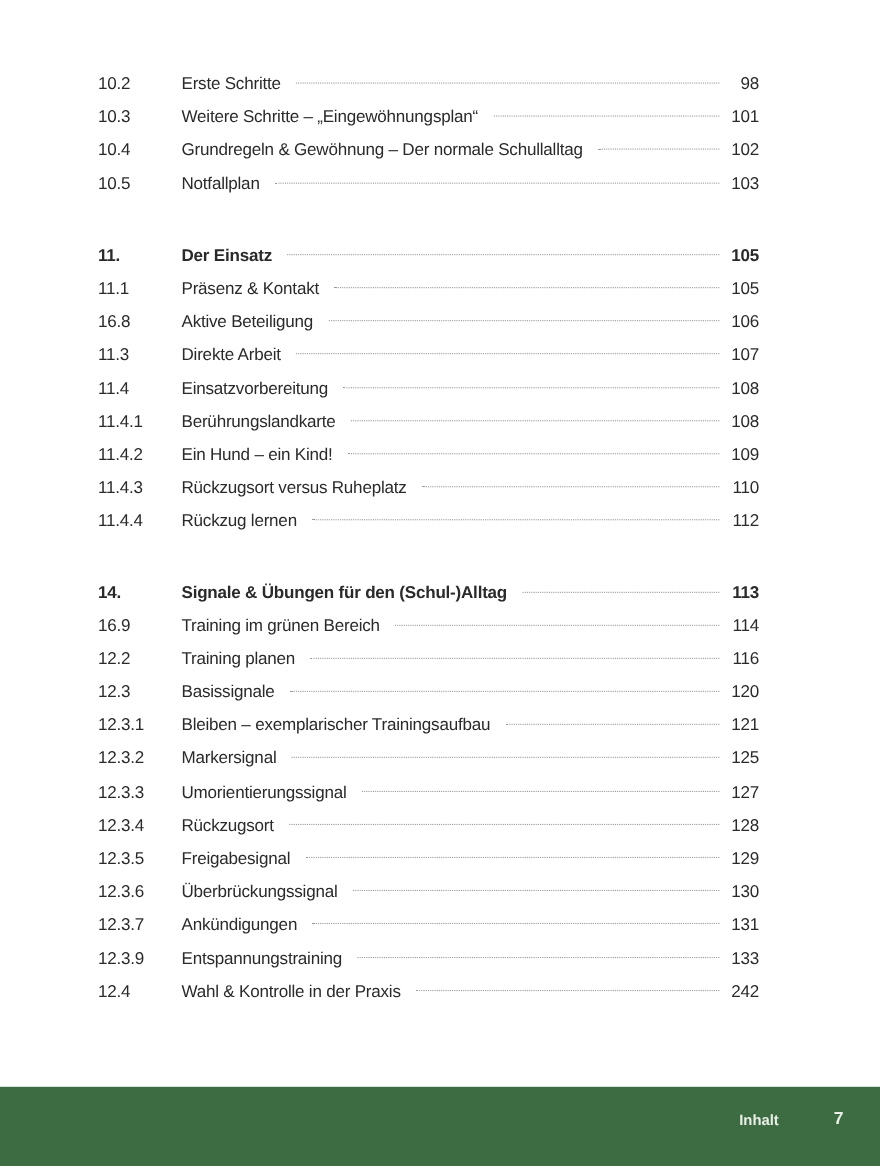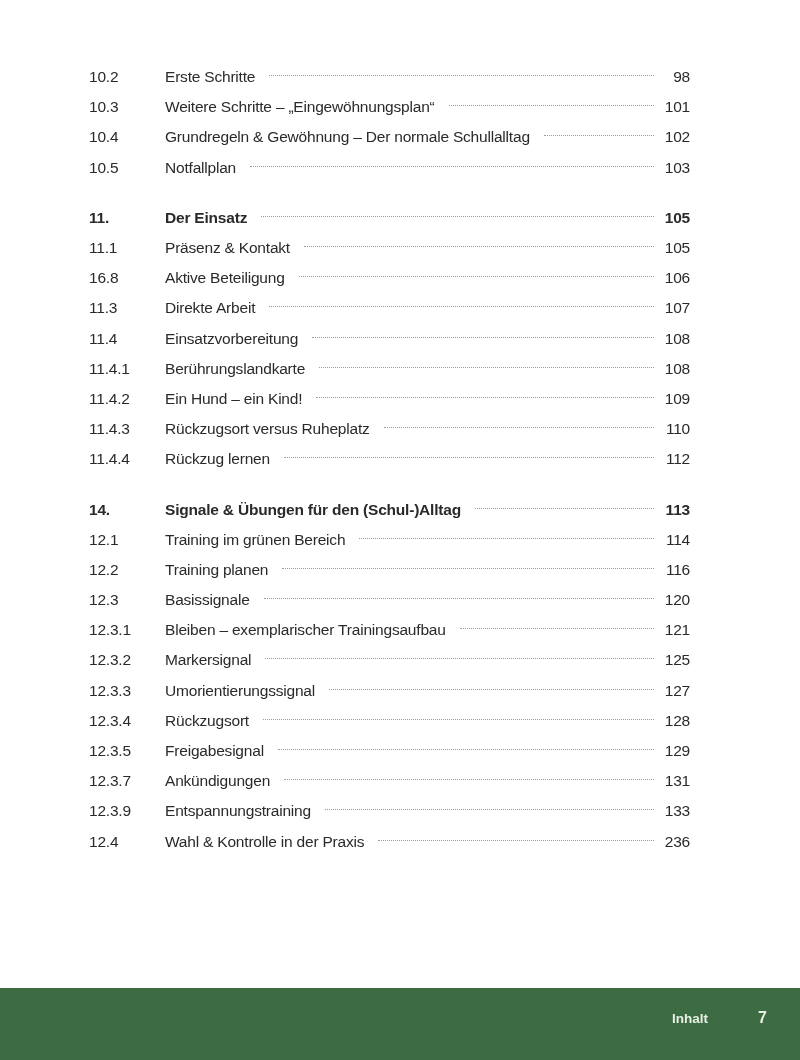--- a/index.html
+++ b/index.html
@@ -5,21 +5,21 @@
   html, body { margin: 0; padding: 0; }
   body {
     width: 800px; height: 1060px; position: relative; background: #ffffff;
     font-family: "Liberation Sans", sans-serif; color: #2a2a2a; overflow: hidden;
   }
   .toc { position: absolute; left: 89px; top: 62px; width: 601px; }
   .row {
     position: relative; height: 30.2px; display: flex; align-items: center;
     font-size: 15.5px; line-height: 24px; letter-spacing: -0.2px;
   }
-  .row.chapter { margin-top: 20px; font-weight: bold; }
+  .row.chapter { margin-top: 35px; font-weight: bold; }
   .num { width: 76px; flex: 0 0 76px; }
   .title { flex: 0 0 auto; white-space: nowrap; }
   .leader {
     flex: 1 1 auto; margin: 0 8px 0 14px; height: 1px; position: relative; top: -2px;
     border-bottom: 1px dotted #9a9a9a;
   }
   .page { flex: 0 0 auto; min-width: 28px; text-align: right; }
   .footer {
     position: absolute; left: 0; top: 988px; width: 800px; height: 72px; background: #3d6b42;
   }
@@ -112,21 +112,21 @@
       <span class="leader"></span>
       <span class="page">112</span>
     </div>
     <div class="row chapter">
       <span class="num">14.</span>
       <span class="title">Signale &amp; Übungen für den (Schul-)Alltag</span>
       <span class="leader"></span>
       <span class="page">113</span>
     </div>
     <div class="row">
-      <span class="num">12.1</span>
+      <span class="num">16.9</span>
       <span class="title">Training im grünen Bereich</span>
       <span class="leader"></span>
       <span class="page">114</span>
     </div>
     <div class="row">
       <span class="num">12.2</span>
       <span class="title">Training planen</span>
       <span class="leader"></span>
       <span class="page">116</span>
     </div>
@@ -160,35 +160,41 @@
       <span class="leader"></span>
       <span class="page">128</span>
     </div>
     <div class="row">
       <span class="num">12.3.5</span>
       <span class="title">Freigabesignal</span>
       <span class="leader"></span>
       <span class="page">129</span>
     </div>
     <div class="row">
+      <span class="num">12.3.6</span>
+      <span class="title">Überbrückungssignal</span>
+      <span class="leader"></span>
+      <span class="page">130</span>
+    </div>
+    <div class="row">
       <span class="num">12.3.7</span>
       <span class="title">Ankündigungen</span>
       <span class="leader"></span>
       <span class="page">131</span>
     </div>
     <div class="row">
       <span class="num">12.3.9</span>
       <span class="title">Entspannungstraining</span>
       <span class="leader"></span>
       <span class="page">133</span>
     </div>
     <div class="row">
       <span class="num">12.4</span>
       <span class="title">Wahl &amp; Kontrolle in der Praxis</span>
       <span class="leader"></span>
-      <span class="page">236</span>
+      <span class="page">242</span>
     </div>
   </div>
 
 <div class="footer">
   <span class="footer-label">Inhalt</span>
   <span class="footer-page">7</span>
 </div>
 
 </body></html>

